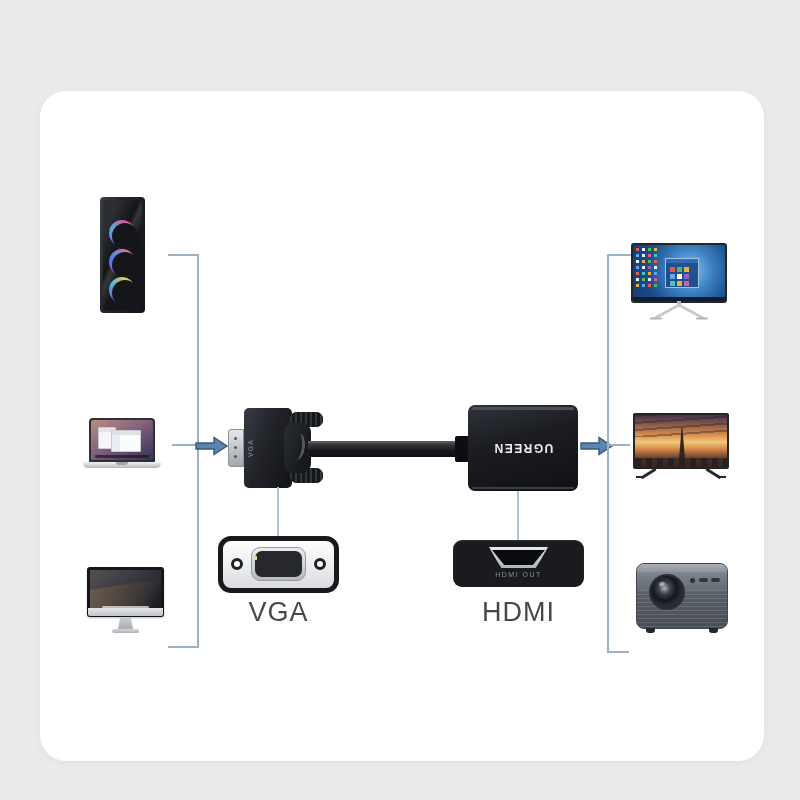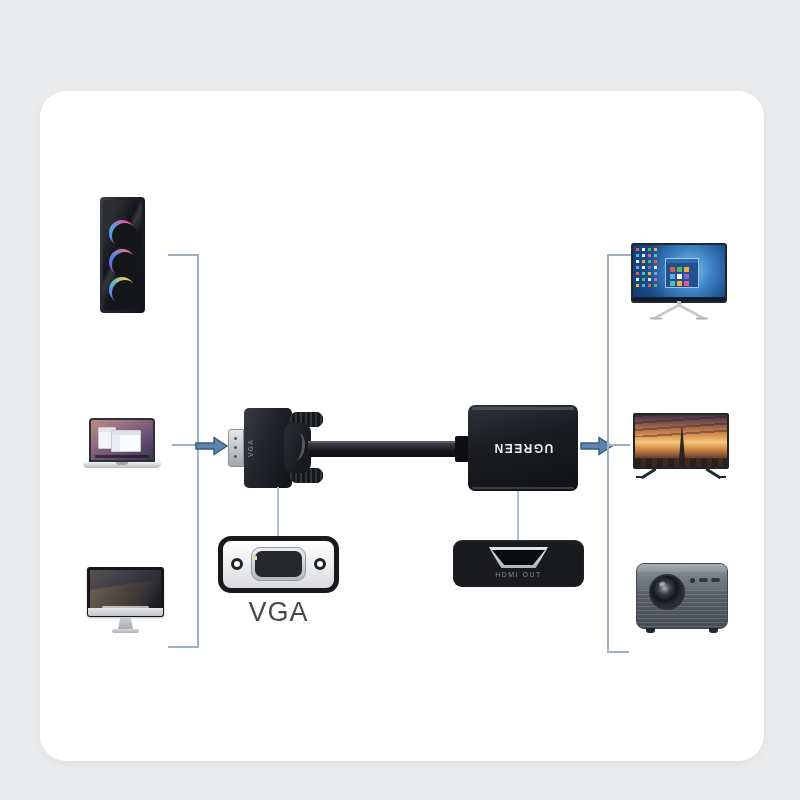--- a/index.html
+++ b/index.html
@@ -269,20 +269,21 @@
       </div>
     </div>
   </div>
   <div class="lbl lbl-vga">VGA</div>
 
   <div class="cu-hdmi">
     <div class="hport"></div>
     <div class="hport-in"></div>
     <div class="hport-text">HDMI OUT</div>
   </div>
+  <div class="lbl lbl-hdmi">HDMI</div>
 
   <div class="arrow-r">
     <svg width="34" height="22" viewBox="0 0 34 22">
       <path class="arrow-path" d="M1 8 L19 8 L19 2.5 L32 11 L19 19.5 L19 14 L1 14 Z" fill="#5b84af"></path>
     </svg>
   </div>
   <div class="line br-v"></div>
   <div class="line br-t"></div>
   <div class="line br-b"></div>
   <div class="line br-m"></div>

